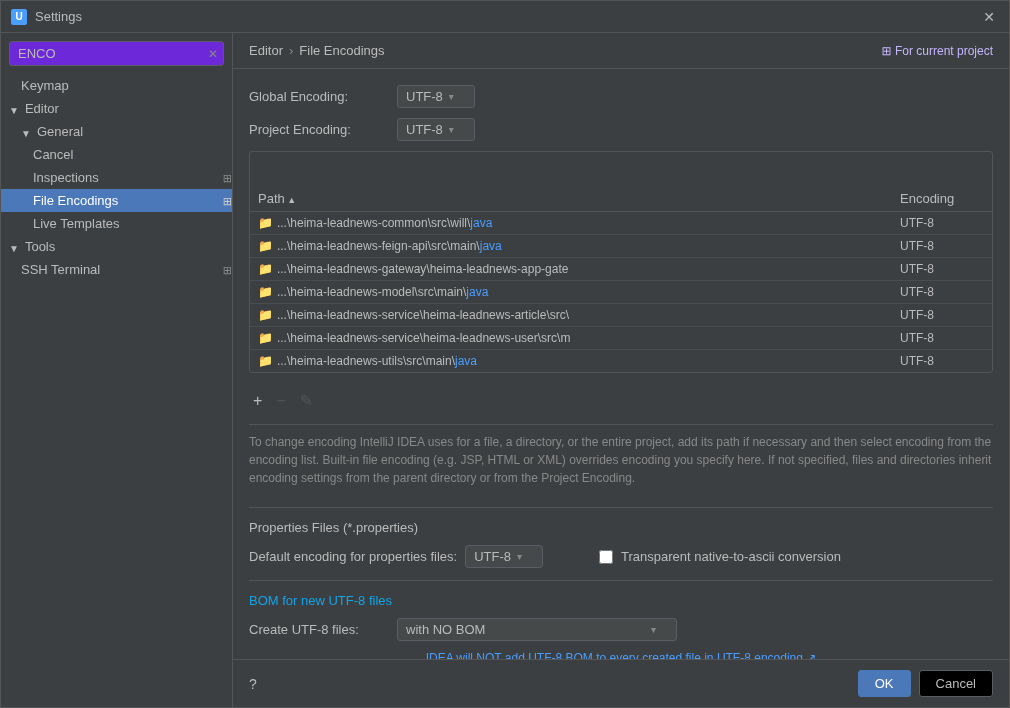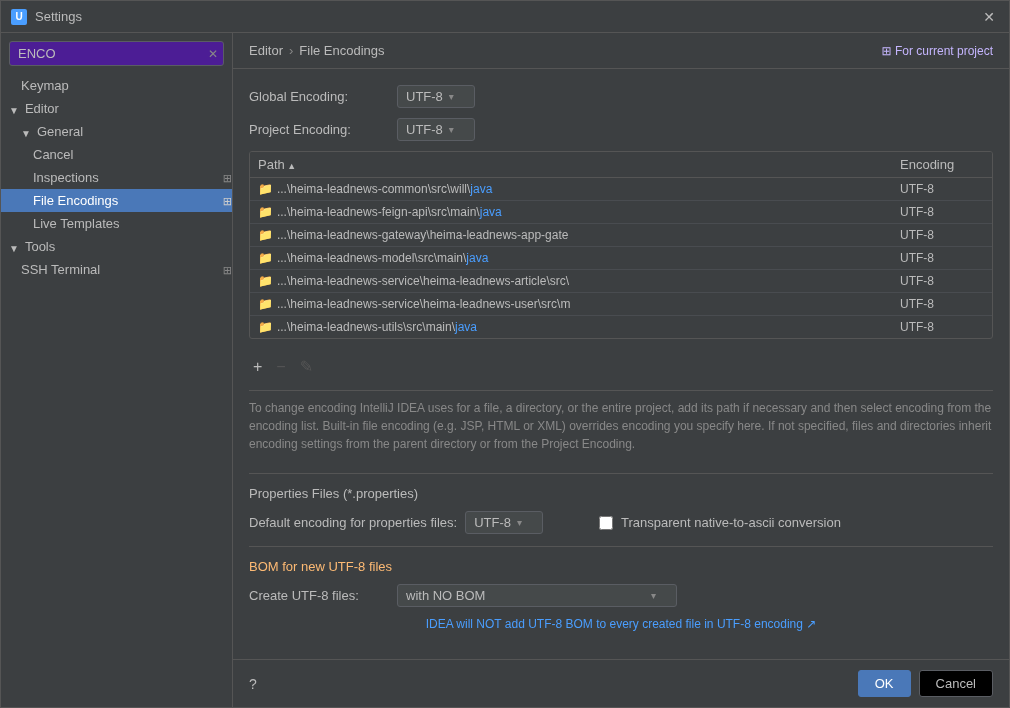--- a/index.html
+++ b/index.html
@@ -69,21 +69,21 @@
       display: flex;
       flex-direction: column;
       overflow-y: auto;
     }
     .search-box {
       margin: 8px;
       position: relative;
     }
     .search-input {
       width: 100%;
-      background: #4c1d95;
+      background: #6d28d9;
       border: 1px solid #5a5d63;
       border-radius: 3px;
       color: #bbb;
       padding: 4px 24px 4px 8px;
       font-size: 13px;
       outline: none;
     }
     .search-clear {
       position: absolute;
       right: 6px;
@@ -174,20 +174,21 @@
     .dropdown-arrow { color: #888; font-size: 10px; }
     .file-table-container {
       border: 1px solid #555;
       border-radius: 3px;
       margin-bottom: 10px;
       overflow: hidden;
     }
     .file-table {
       width: 100%;
       border-collapse: collapse;
+      margin-top: 34px;
     }
     .file-table th {
       background: #3c3f41;
       color: #bbb;
       text-align: left;
       padding: 5px 8px;
       border-bottom: 1px solid #555;
       font-weight: normal;
       font-size: 13px;
     }
@@ -254,21 +255,21 @@
       width: 14px;
       height: 14px;
       background: #45494a;
       border: 1px solid #5a5d63;
       cursor: pointer;
     }
     .dropdown-wide {
       min-width: 280px;
     }
     .bom-section-title {
-      color: #fdba74;
+      color: #0ea5e9;
       font-size: 13px;
       margin-bottom: 10px;
     }
     .bom-info-link {
       color: #4a9eff;
       text-align: center;
       font-size: 12px;
       margin-top: 8px;
       cursor: pointer;
     }

